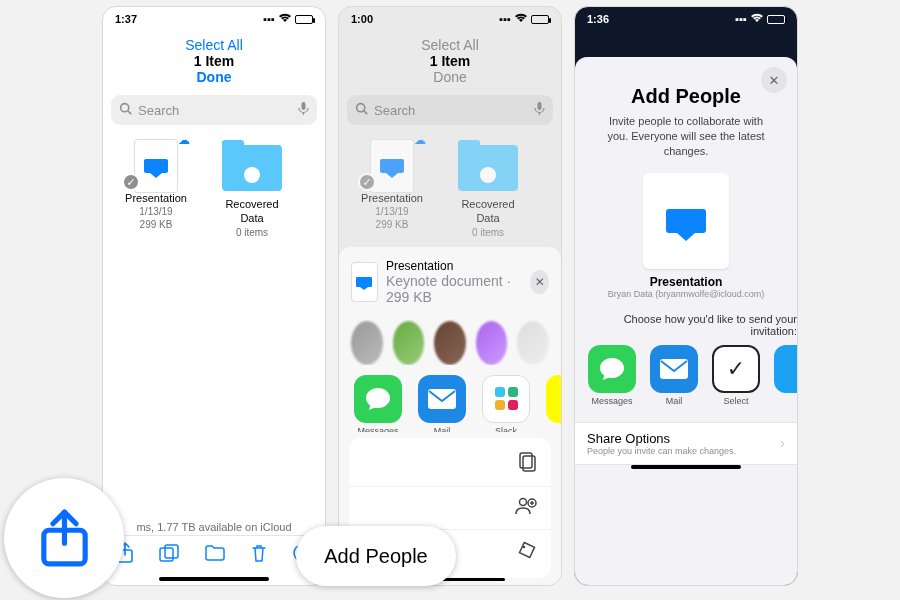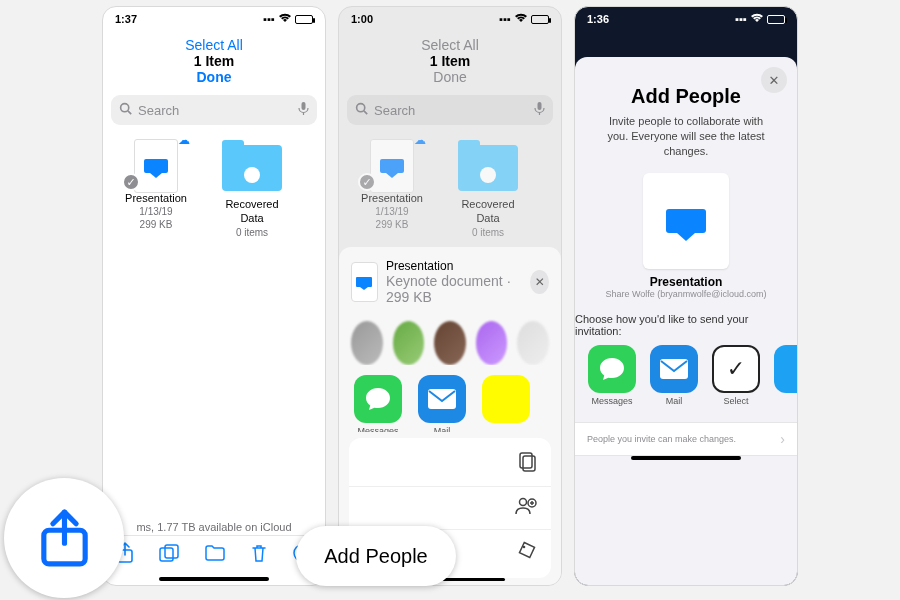--- a/index.html
+++ b/index.html
@@ -174,21 +174,21 @@
   }
   .p3-sheet h2 { text-align:center; font-size:20px; font-weight:700; margin-top:20px;}
   .p3-sheet .sub { text-align:center; font-size:11px; color:#444; padding:6px 28px 10px; line-height:1.35;}
   .p3-doc {
     width:86px;height:96px;background:#fff;border-radius:6px;margin:4px auto 6px;display:flex;align-items:center;justify-content:center;box-shadow:0 1px 2px rgba(0,0,0,.1);
   }
   .p3-doc .stand{width:40px;height:24px;background:#0a84ff;border-radius:3px;position:relative;}
   .p3-doc .stand::after{content:"";position:absolute;left:50%;transform:translateX(-50%);top:24px;border-left:9px solid transparent;border-right:9px solid transparent;border-top:8px solid #0a84ff;}
   .p3-docname{text-align:center;font-size:12px;font-weight:600;}
   .p3-owner{text-align:center;font-size:9px;color:#8e8e93;margin-bottom:14px;}
-  .p3-choose{text-align:left;font-size:11px;color:#333;margin-bottom:8px;}
+  .p3-choose{text-align:right;font-size:11px;color:#333;margin-bottom:8px;}
   .p3-apps{display:flex;gap:8px;padding:0 10px 10px;overflow:hidden;}
   .opt-row{
     background:#fff; border-top:1px solid #e5e5e5;border-bottom:1px solid #e5e5e5;
     padding:8px 12px; display:flex; justify-content:space-between; align-items:center;
   }
   .opt-row .txt .t1{font-size:13px;}
   .opt-row .txt .t2{font-size:9px;color:#8e8e93;}
   .opt-row .chev{color:#c7c7cc;font-size:14px;}
 
   
@@ -391,20 +391,31 @@
       <div class="app-item">
         <div class="app-icon ic-mail">
           <svg width="30" height="22" viewBox="0 0 30 22">
               <rect x="1" y="1" width="28" height="20" rx="3" fill="#fff"></rect>
               <path d="M2 3l13 10L28 3" fill="none" stroke="#1e88e5" stroke-width="2"></path>
             </svg>
         </div>
         <span>Mail</span>
       </div>
       <div class="app-item">
+        <div class="app-icon ic-slack">
+          <div class="slack-grid">
+              <span class="sg1"></span>
+              <span class="sg2"></span>
+              <span class="sg3"></span>
+              <span class="sg4"></span>
+            </div>
+        </div>
+        <span>Slack</span>
+      </div>
+      <div class="app-item">
         <div class="app-icon ic-snap"></div>
 
       </div>
     </div>
     <div class="action-pane">
       <div class="action-row">
         <span class="hidden-text"></span>
         <span></span>
         <span class="icon">
           <svg width="18" height="20" viewBox="0 0 18 20">
@@ -454,21 +465,21 @@
     </span>
   </div>
   <div class="p3-sheet">
     <div class="close">✕</div>
     <h2>Add People</h2>
     <div class="sub">Invite people to collaborate with you. Everyone will see the latest changes.</div>
     <div class="p3-doc">
         <div class="stand"></div>
       </div>
     <div class="p3-docname">Presentation</div>
-    <div class="p3-owner">Share Wolfe (bryanmwolfe@icloud.com)</div>
+    <div class="p3-owner">Bryan Data (bryanmwolfe@icloud.com)</div>
     <div class="p3-choose">Choose how you'd like to send your invitation:</div>
     <div class="p3-apps">
       <div class="app-item">
         <div class="app-icon ic-messages">
           <svg width="28" height="26" viewBox="0 0 28 26">
               <path d="M14 2C7 2 2 6.5 2 12c0 3 1.6 5.6 4.2 7.4L5 24l5.4-2.3c1.1.2 2.3.3 3.6.3 7 0 12-4.5 12-10S21 2 14 2Z" fill="#fff"></path>
             </svg>
         </div>
         <span>Messages</span>
       </div>
@@ -485,20 +496,21 @@
         <div class="app-icon ic-things">✓</div>
         <span>Select</span>
       </div>
       <div class="app-item">
         <div class="app-icon ic-twitter"></div>
 
       </div>
     </div>
     <div class="opt-row" style="margin-top:6px">
       <div class="txt">
+        <div class="t1">Share Options</div>
         <div class="t2">People you invite can make changes.</div>
       </div>
       <div class="chev">›</div>
     </div>
     <div class="home-indicator" style="margin-top:auto;margin-bottom:6px"></div>
   </div>
 </div>
 
 <div class="callout-share">
   <svg viewBox="0 0 40 48">

